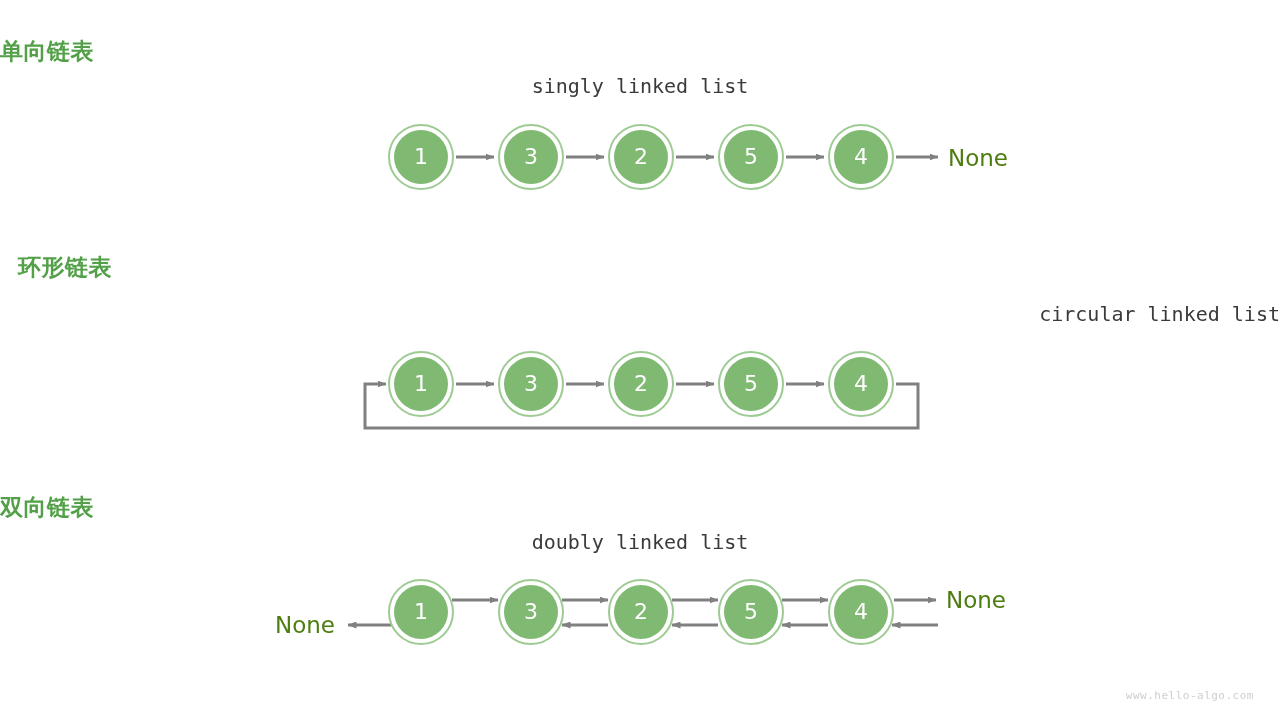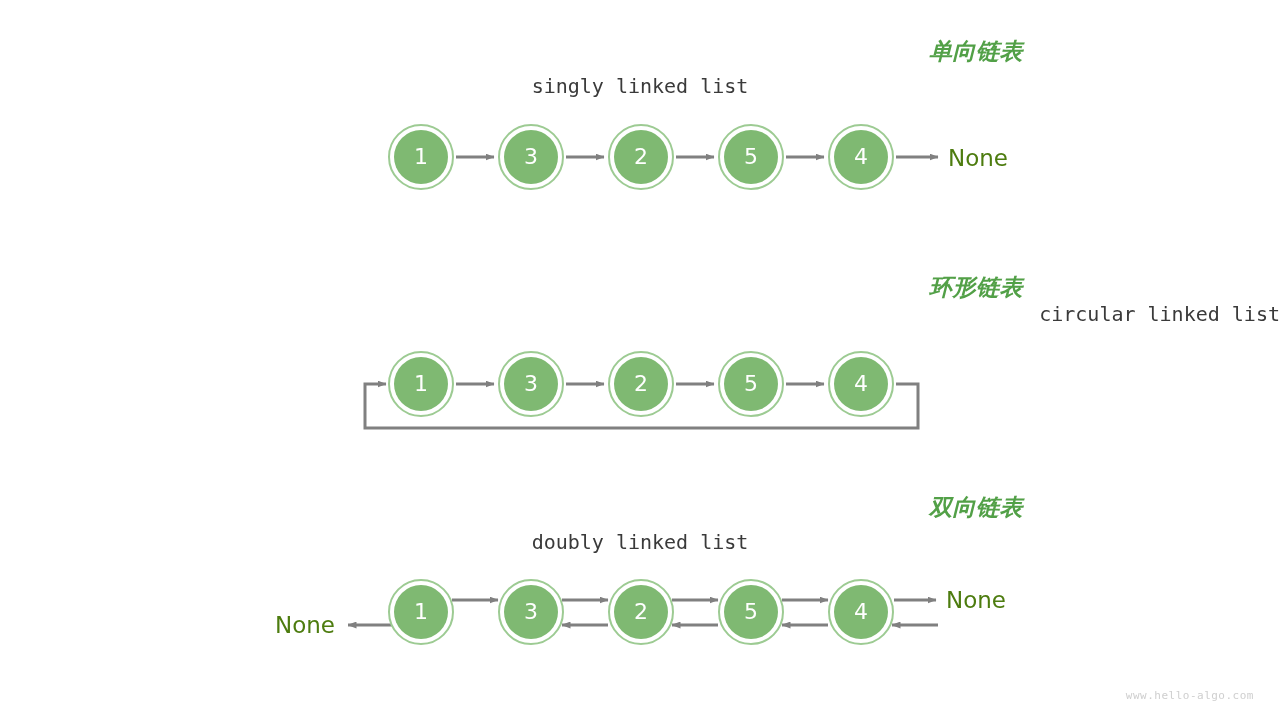--- a/index.html
+++ b/index.html
@@ -18,27 +18,26 @@
     position: absolute;
     left: 0; top: 0;
     width: 1280px;
     height: 720px;
   }
   .section { position: absolute; left: 0; width: 1280px; }
 
   .title {
     position: absolute;
     width: 1023px;
-    text-align: right;
+    text-align: left;
     font-family: "DejaVu Sans", sans-serif;
     font-weight: bold;
     font-size: 23px;
     color: #52a047;
     letter-spacing: 0.5px;
-    font-style: italic;
   }
   .subtitle {
     position: absolute;
     width: 1280px;
     text-align: center;
     font-family: "DejaVu Sans Mono", monospace;
     font-size: 20px;
     color: #3a3a3a;
     letter-spacing: 0px;
   }
@@ -131,21 +130,21 @@
       <div class="inner">5</div>
     </div>
     <div class="node" style="left:828px; top:124px;">
       <div class="inner">4</div>
     </div>
 
     <div class="none-label" style="left:948px; top:145px;">None</div>
   </div>
 
   <div class="section">
-    <div class="title" style="top:272px;">环形链表</div>
+    <div class="title" style="top:252px;margin-left:18px;">环形链表</div>
     <div class="subtitle" style="top:302px;text-align:right;">circular linked list</div>
 
     <svg class="links" width="1280" height="720">
       <defs>
         <marker id="ah2" markerWidth="9" markerHeight="7" refX="8.5" refY="3.5" orient="auto" markerUnits="userSpaceOnUse">
           <path d="M0,0 L9,3.5 L0,7 z" fill="#808080"></path>
         </marker>
       </defs>
       <g stroke="#808080" stroke-width="3" fill="none" marker-end="url(#ah2)">
         <line x1="456" y1="384" x2="494" y2="384"></line>

